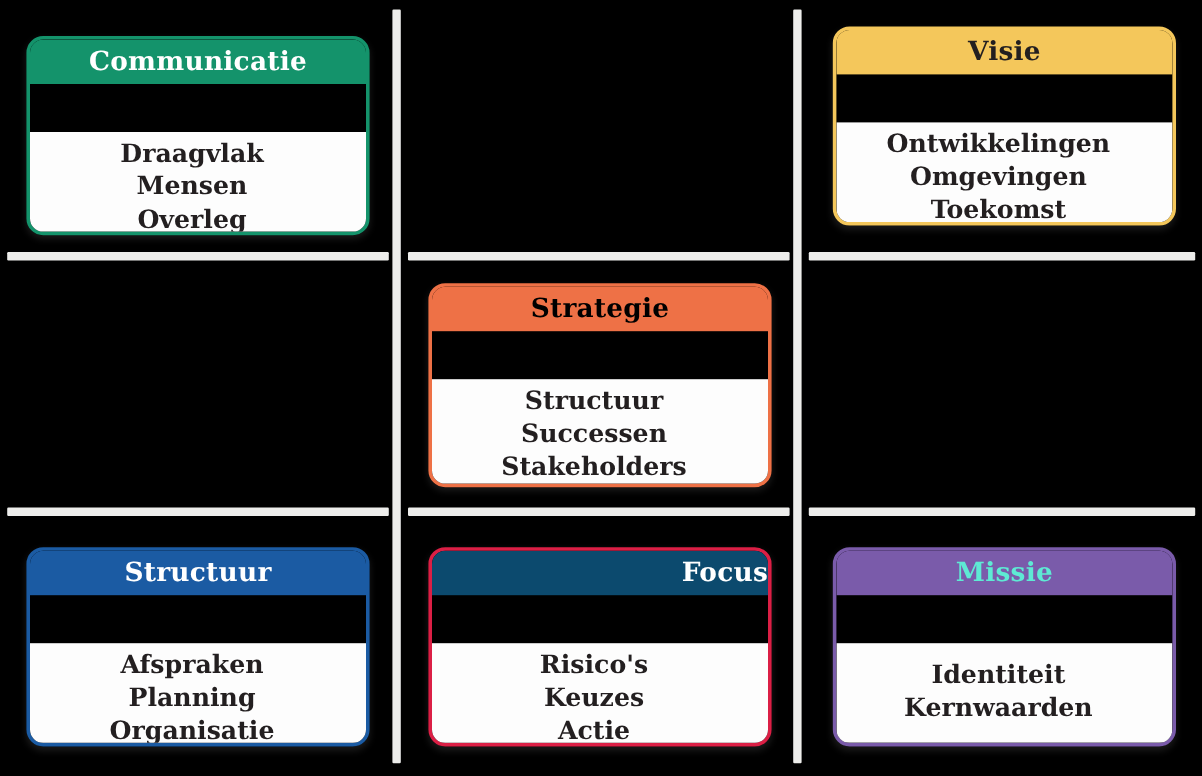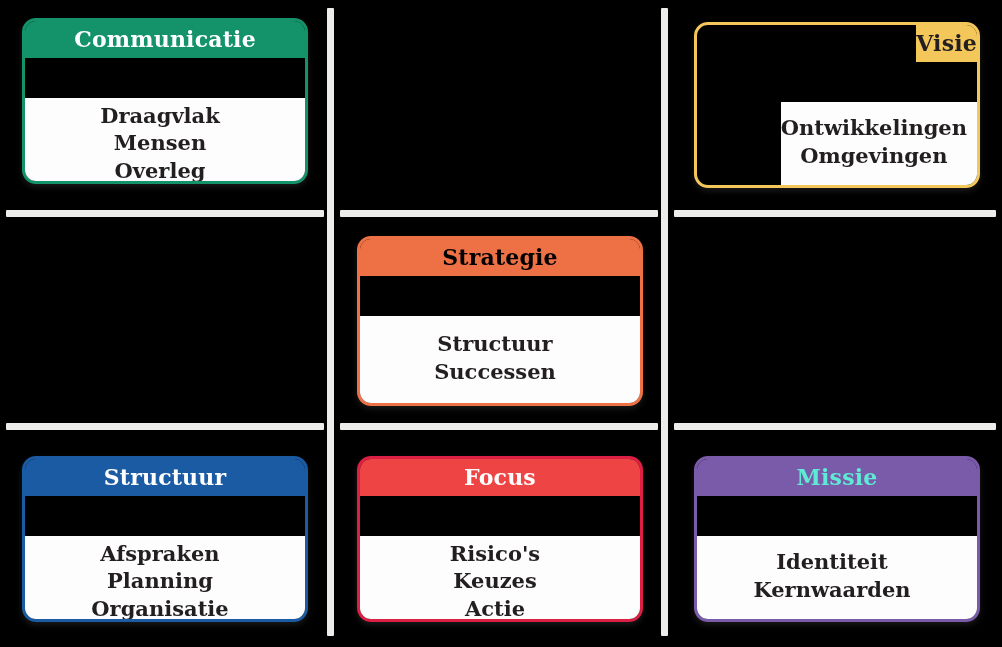--- a/index.html
+++ b/index.html
@@ -73,21 +73,21 @@
     color: #231F20;
     line-height: 1.30;
     text-align: center;
     white-space: nowrap;
   }
 
   
   .card { border: 3px solid transparent; box-sizing: border-box; }
 
   
-  .cell-tl { left: 22px;  top: 18px;  width: 286px; height: 166px; }
+  .cell-tl { left: 22px;  top: 30px;  width: 286px; height: 166px; }
   .cell-tr { left: 694px; top: 22px;  width: 286px; height: 166px; }
   .cell-mc { left: 357px; top: 236px; width: 286px; height: 170px; }
   .cell-bl { left: 22px;  top: 456px; width: 286px; height: 166px; }
   .cell-bc { left: 357px; top: 456px; width: 286px; height: 166px; }
   .cell-br { left: 694px; top: 456px; width: 286px; height: 166px; }
 </style>
 </head>
 <body>
 
 <div class="board" style="background: rgb(0, 0, 0);">
@@ -105,47 +105,49 @@
 
   <div class="card cell-tl" style="border-color:#14936B;">
     <div class="card-header" style="background: rgb(20, 147, 107); color: rgb(255, 255, 255);">Communicatie</div>
     <div class="card-body">
       <div class="card-line">Draagvlak</div>
       <div class="card-line">Mensen</div>
       <div class="card-line">Overleg</div>
     </div>
   </div>
 
-  <div class="card cell-tr" style="border-color:#F4C75B;align-items:flex-end;">
+  <div class="card cell-tr" style="border-color:#F4C75B;">
     <div class="card-header dark-title" style="background: rgb(244, 199, 91); color: rgb(35, 31, 32);">Visie</div>
     <div class="card-body">
       <div class="card-line">Ontwikkelingen</div>
       <div class="card-line">Omgevingen</div>
+      <div class="card-line">Toekomst</div>
     </div>
   </div>
 
   <div class="card cell-mc" style="border-color:#EE7146;">
     <div class="card-header" style="background: rgb(238, 113, 70); color: #000000;">Strategie</div>
     <div class="card-body">
       <div class="card-line">Structuur</div>
       <div class="card-line">Successen</div>
+      <div class="card-line">Stakeholders</div>
     </div>
   </div>
 
   <div class="card cell-bl" style="border-color:#1B5BA3;">
     <div class="card-header" style="background: rgb(27, 91, 163); color: rgb(255, 255, 255);">Structuur</div>
     <div class="card-body">
       <div class="card-line">Afspraken</div>
       <div class="card-line">Planning</div>
       <div class="card-line">Organisatie</div>
     </div>
   </div>
 
   <div class="card cell-bc" style="border-color:#DB1F45;">
-    <div class="card-header" style="background: #ef4444; color: rgb(255, 255, 255);">Focus</div>
+    <div class="card-header" style="background: #0c4a6e; color: rgb(255, 255, 255); text-align: right;">Focus</div>
     <div class="card-body">
       <div class="card-line">Risico's</div>
       <div class="card-line">Keuzes</div>
       <div class="card-line">Actie</div>
     </div>
   </div>
 
   <div class="card cell-br" style="border-color:#7A5BAA;">
     <div class="card-header" style="background: rgb(122, 91, 170); color: #5eead4;">Missie</div>
     <div class="card-body">

